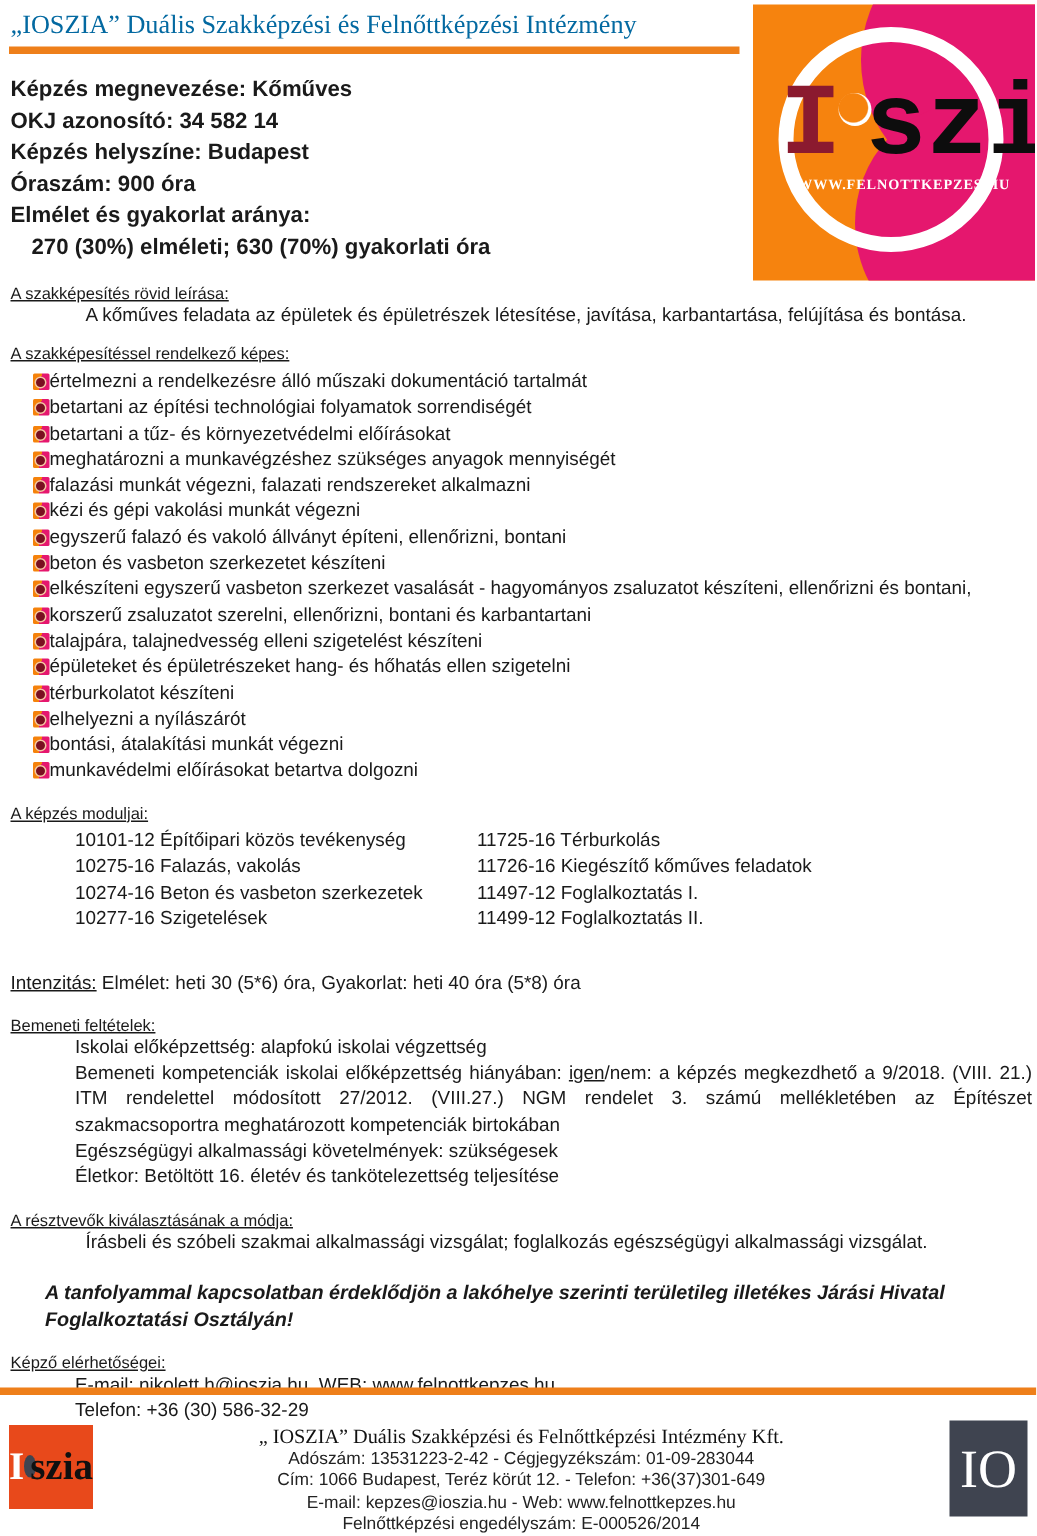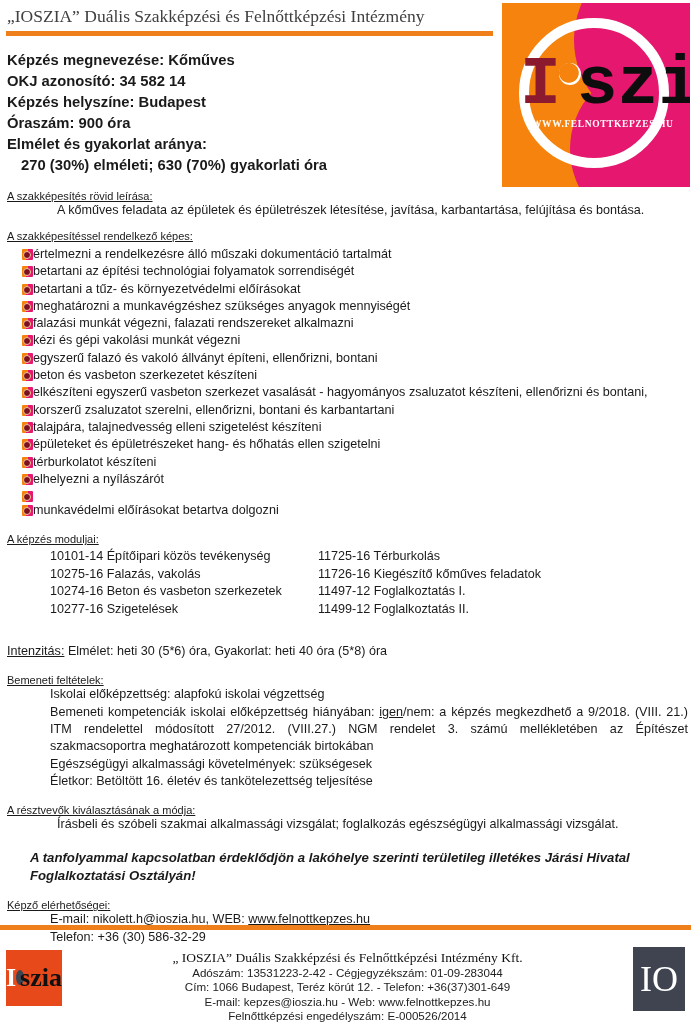--- a/index.html
+++ b/index.html
@@ -5,21 +5,21 @@
   * { margin:0; padding:0; box-sizing:border-box; }
   html,body { background:#ffffff; }
   .page {
     position:relative; width:691px; height:1024px; margin:0 auto;
     background:#ffffff; overflow:hidden;
     font-family:"Liberation Sans", sans-serif; color:#1a1a1a;
   }
   
   .doc-title {
     font-family:"Liberation Serif", serif; font-size:17.5px; font-weight:normal;
-    padding:6px 0 0 7px; color:#404040;
+    padding:6px 0 0 7px; color:#0369a1;
   }
   .title-rule {
     width:487px; height:5px; background:#ee7f1a; margin:4px 0 0 6px;
   }
   
   .logo {
     position:absolute; top:3px; right:1px; width:188px; height:184px;
     background:#f6830e; overflow:hidden;
   }
   .logo .petal-a { position:absolute; width:158px; height:170px; right:-42px; top:-48px; border-radius:50%; background:#e5176e; }
@@ -174,32 +174,33 @@
     <li>
         <span class="bullet"></span>
         <span class="li-text">térburkolatot készíteni</span>
       </li>
     <li>
         <span class="bullet"></span>
         <span class="li-text">elhelyezni a nyílászárót</span>
       </li>
     <li>
         <span class="bullet"></span>
+        <span class="li-text">bontási, átalakítási munkát végezni</span>
       </li>
     <li>
         <span class="bullet"></span>
         <span class="li-text">munkavédelmi előírásokat betartva dolgozni</span>
       </li>
   </ul>
 
   <div class="gap-md"></div>
 
   <div class="section-heading">A képzés moduljai:</div>
   <div class="modules">
-    <span>10101-14 Építőipari közös tevékenység</span>
+    <span>10101-12 Építőipari közös tevékenység</span>
       <span>11725-16 Térburkolás</span>
     <span>10275-16 Falazás, vakolás</span>
       <span>11726-16 Kiegészítő kőműves feladatok</span>
     <span>10274-16 Beton és vasbeton szerkezetek</span>
       <span>11497-12 Foglalkoztatás I.</span>
     <span>10277-16 Szigetelések</span>
       <span>11499-12 Foglalkoztatás II.</span>
   </div>
 
   <div class="gap-md"></div>

